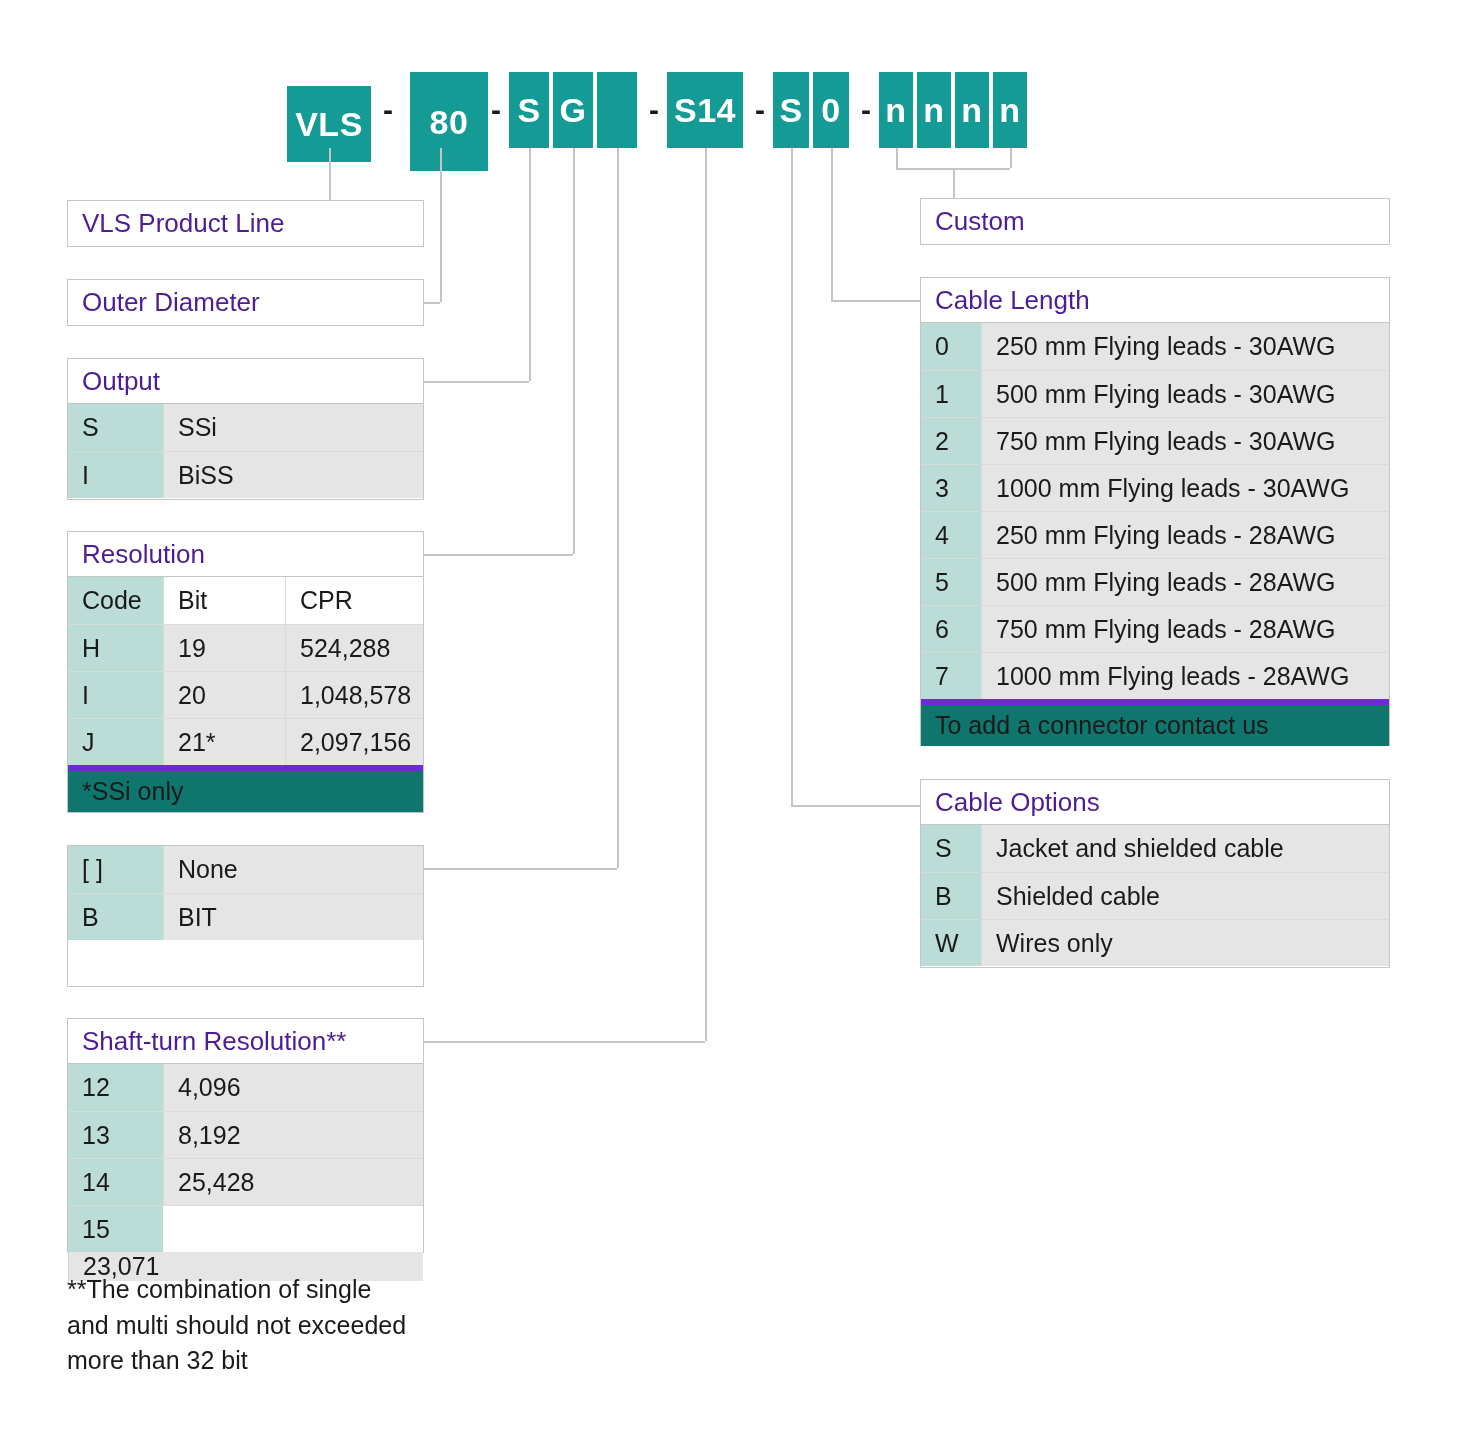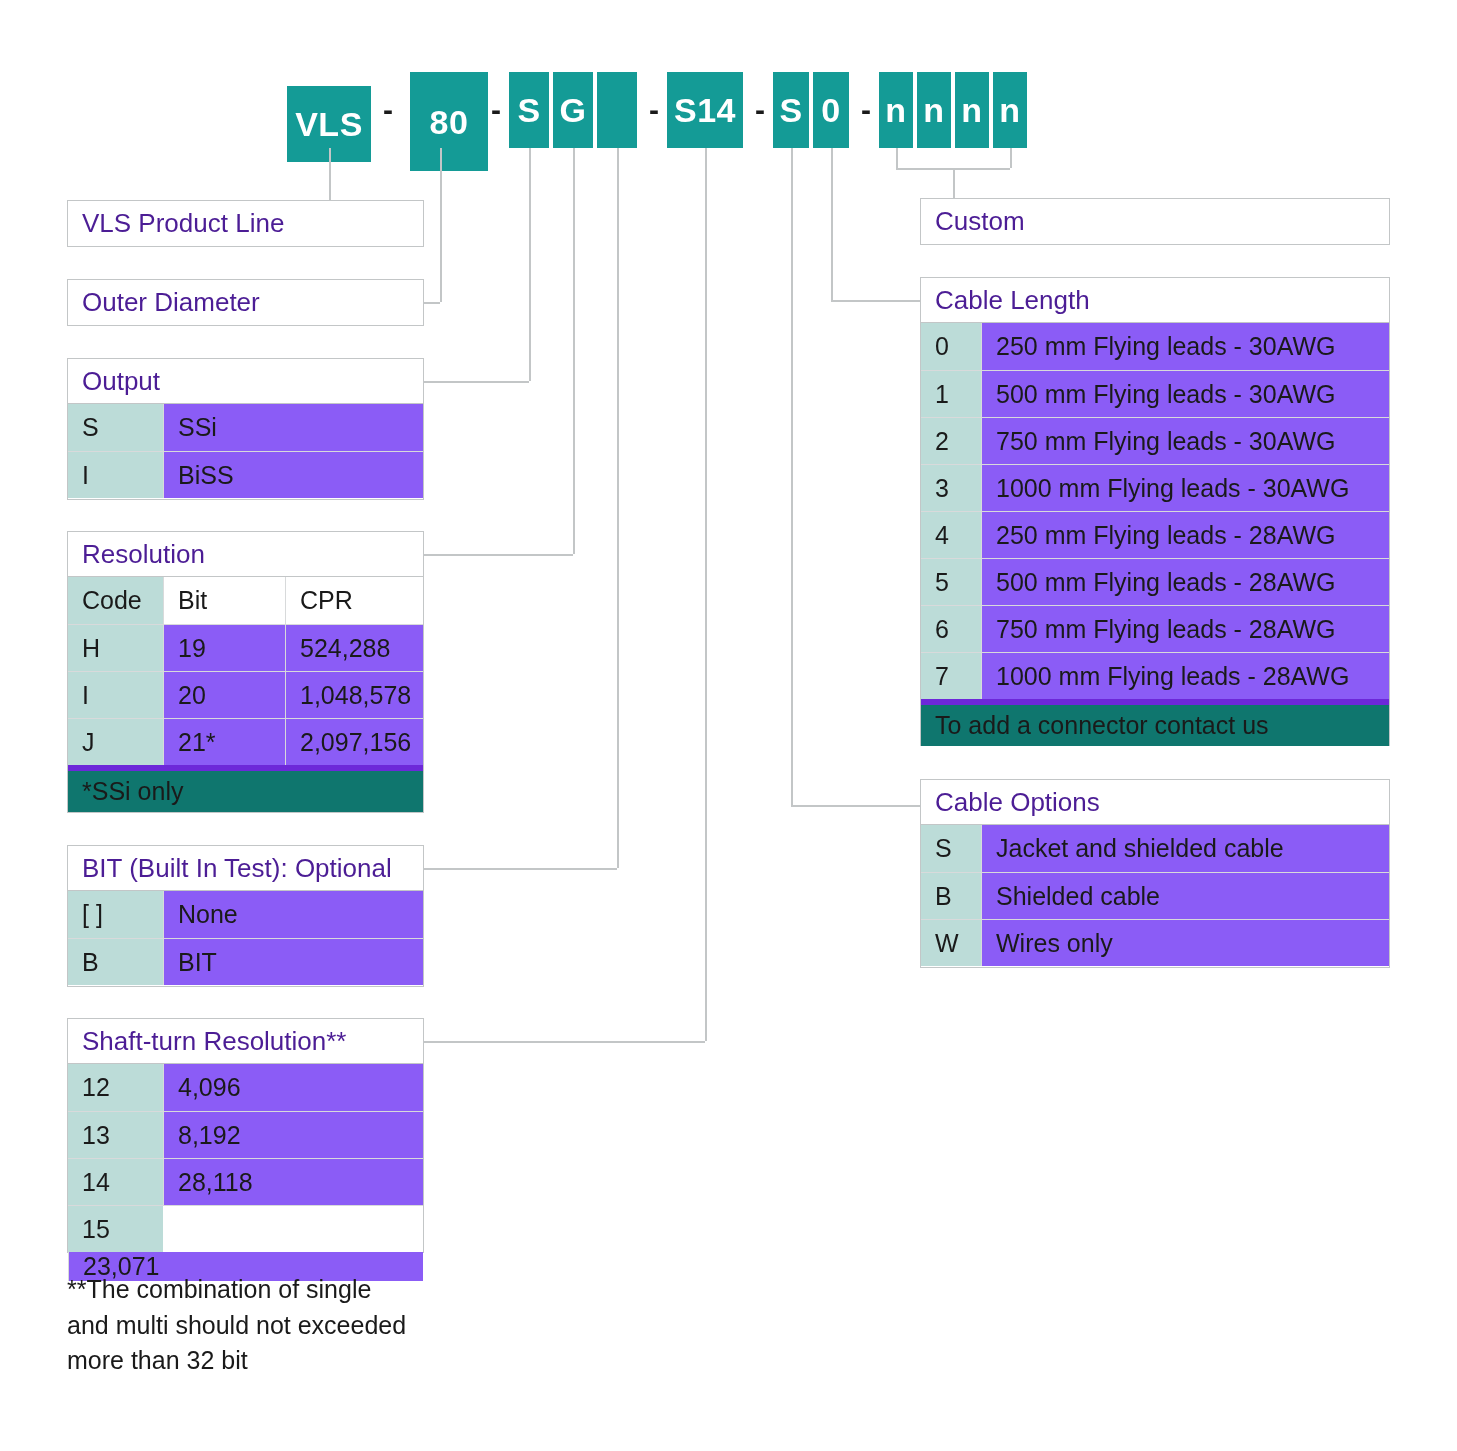--- a/index.html
+++ b/index.html
@@ -20,21 +20,21 @@
 
   
   .bx{position:absolute;border:1px solid #c3c6c7;background:#fff;box-sizing:border-box;}
   .ttl{box-sizing:border-box;display:flex;align-items:center;
        padding-left:14px;font-size:26px;color:#4c1d95;white-space:nowrap;}
   .row{display:flex;box-sizing:border-box;border-top:1px solid #d8dadb;}
   .row:first-child{border-top:none;}
   .cc{box-sizing:border-box;background:#bcdcd8;display:flex;align-items:center;
       padding-left:14px;font-size:25px;flex:0 0 auto;}
   .cv{box-sizing:border-box;display:flex;align-items:center;padding-left:14px;
-      font-size:25px;background:#8b5cf6;flex:1 1 auto;border-left:1px solid #d8dadb;}
+      font-size:25px;background:#e5e5e5;flex:1 1 auto;border-left:1px solid #d8dadb;}
   .note{box-sizing:border-box;display:flex;align-items:center;padding-left:14px;
         font-size:25px;background:#0f766e;border-top:6px solid #6d28d9;}
   .hdrcell{box-sizing:border-box;display:flex;align-items:center;padding-left:14px;
            font-size:25px;flex:0 0 auto;border-left:1px solid #d8dadb;background:#fff;}
 
   .foot{position:absolute;font-size:25px;line-height:1.42;color:#1a1a1a;white-space:pre-line;}
 </style>
 </head>
 <body>
 
@@ -121,21 +121,20 @@
     </div>
     <div class="row" style="height:47px;">
       <div class="cc" style="width:95px;height:100%;">J</div>
       <div class="cv" style="flex:0 0 122px;height:100%;">21*</div>
       <div class="cv" style="height:100%;">2,097,156</div>
     </div>
     <div class="note" style="height:47px;">*SSi only</div>
   </div>
 
   <div class="bx" style="left:67px;top:845px;width:357px;height:142px;">
-    <div class="ttl" style="height:45px;border-bottom:1px solid #c3c6c7;">BIT (Built In Test): Optional</div>
     <div class="row" style="height:47px;border-top:none;">
       <div class="cc" style="width:95px;height:100%;">[ ]</div>
       <div class="cv" style="height:100%;">None</div>
     </div>
     <div class="row" style="height:47px;">
       <div class="cc" style="width:95px;height:100%;">B</div>
       <div class="cv" style="height:100%;">BIT</div>
     </div>
   </div>
 
@@ -144,21 +143,21 @@
     <div class="row" style="height:47px;border-top:none;">
       <div class="cc" style="width:95px;height:100%;">12</div>
       <div class="cv" style="height:100%;">4,096</div>
     </div>
     <div class="row" style="height:47px;">
       <div class="cc" style="width:95px;height:100%;">13</div>
       <div class="cv" style="height:100%;">8,192</div>
     </div>
     <div class="row" style="height:47px;">
       <div class="cc" style="width:95px;height:100%;">14</div>
-      <div class="cv" style="height:100%;">28,118</div>
+      <div class="cv" style="height:100%;">25,428</div>
     </div>
     <div class="row" style="height:47px;flex-direction:column;">
       <div class="cc" style="width:95px;height:100%;">15</div>
       <div class="cv" style="height:100%;">23,071</div>
     </div>
   </div>
 
   <div class="foot" style="left:67px;top:1272px;width:420px;">**The combination of single
 and multi should not exceeded
 more than 32 bit</div>

